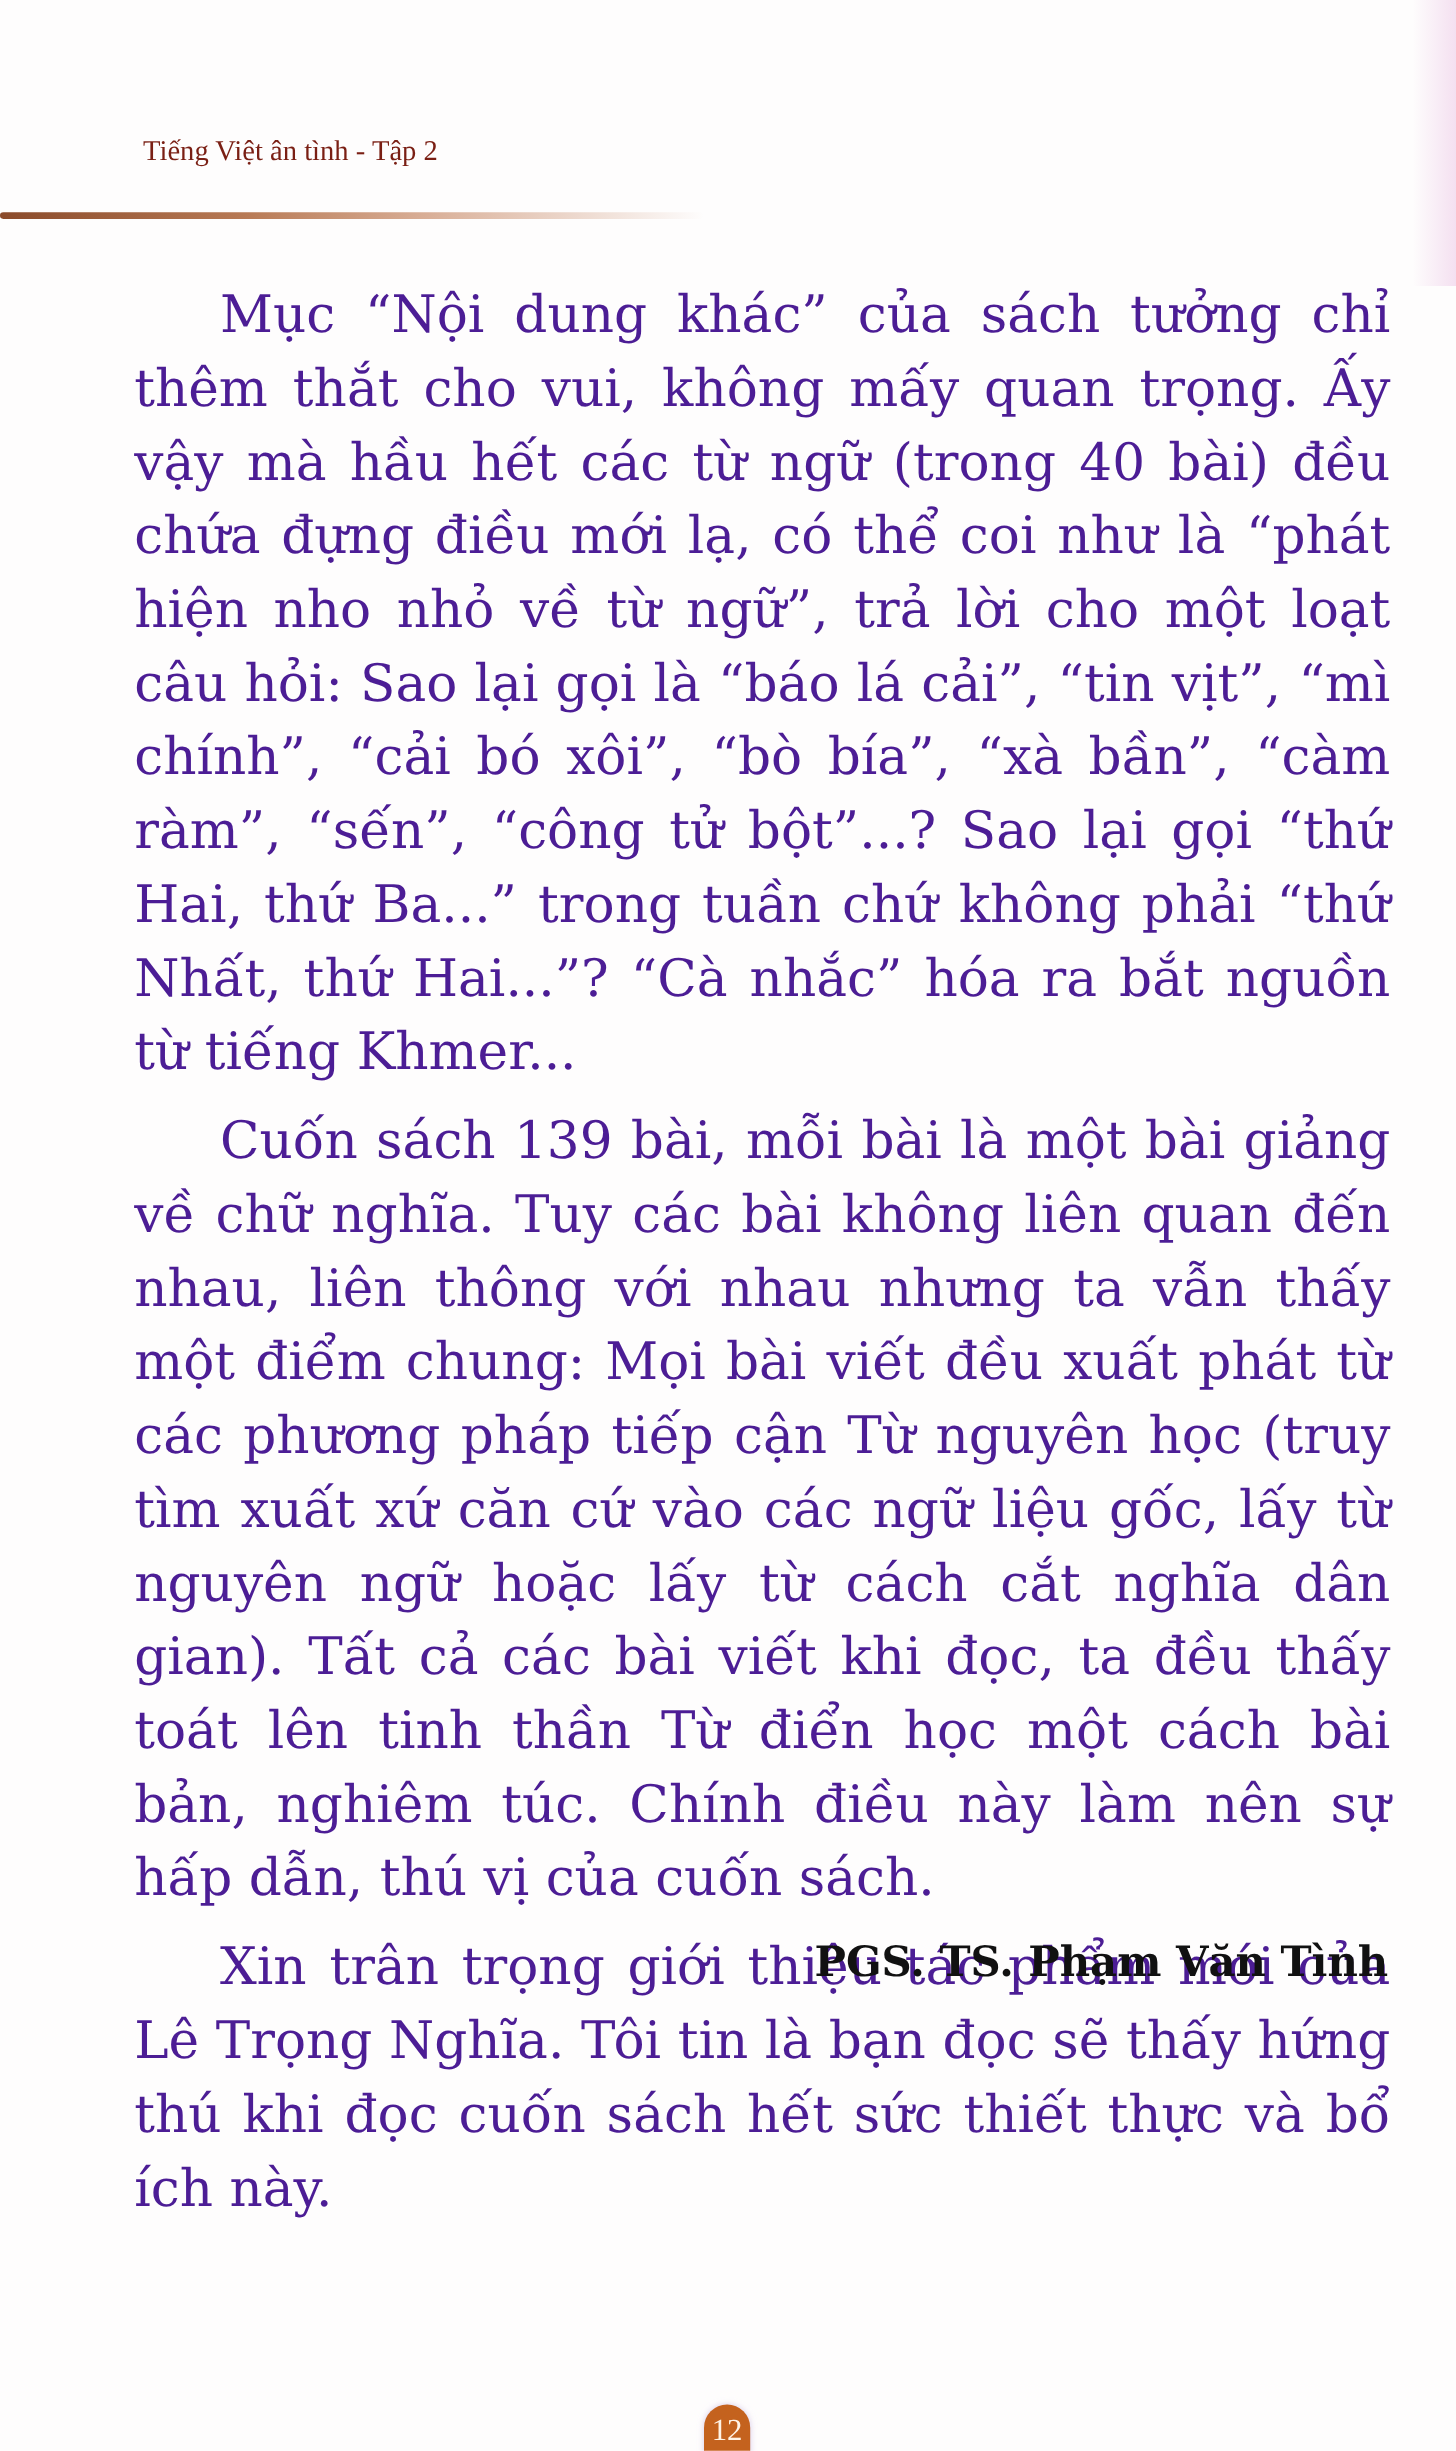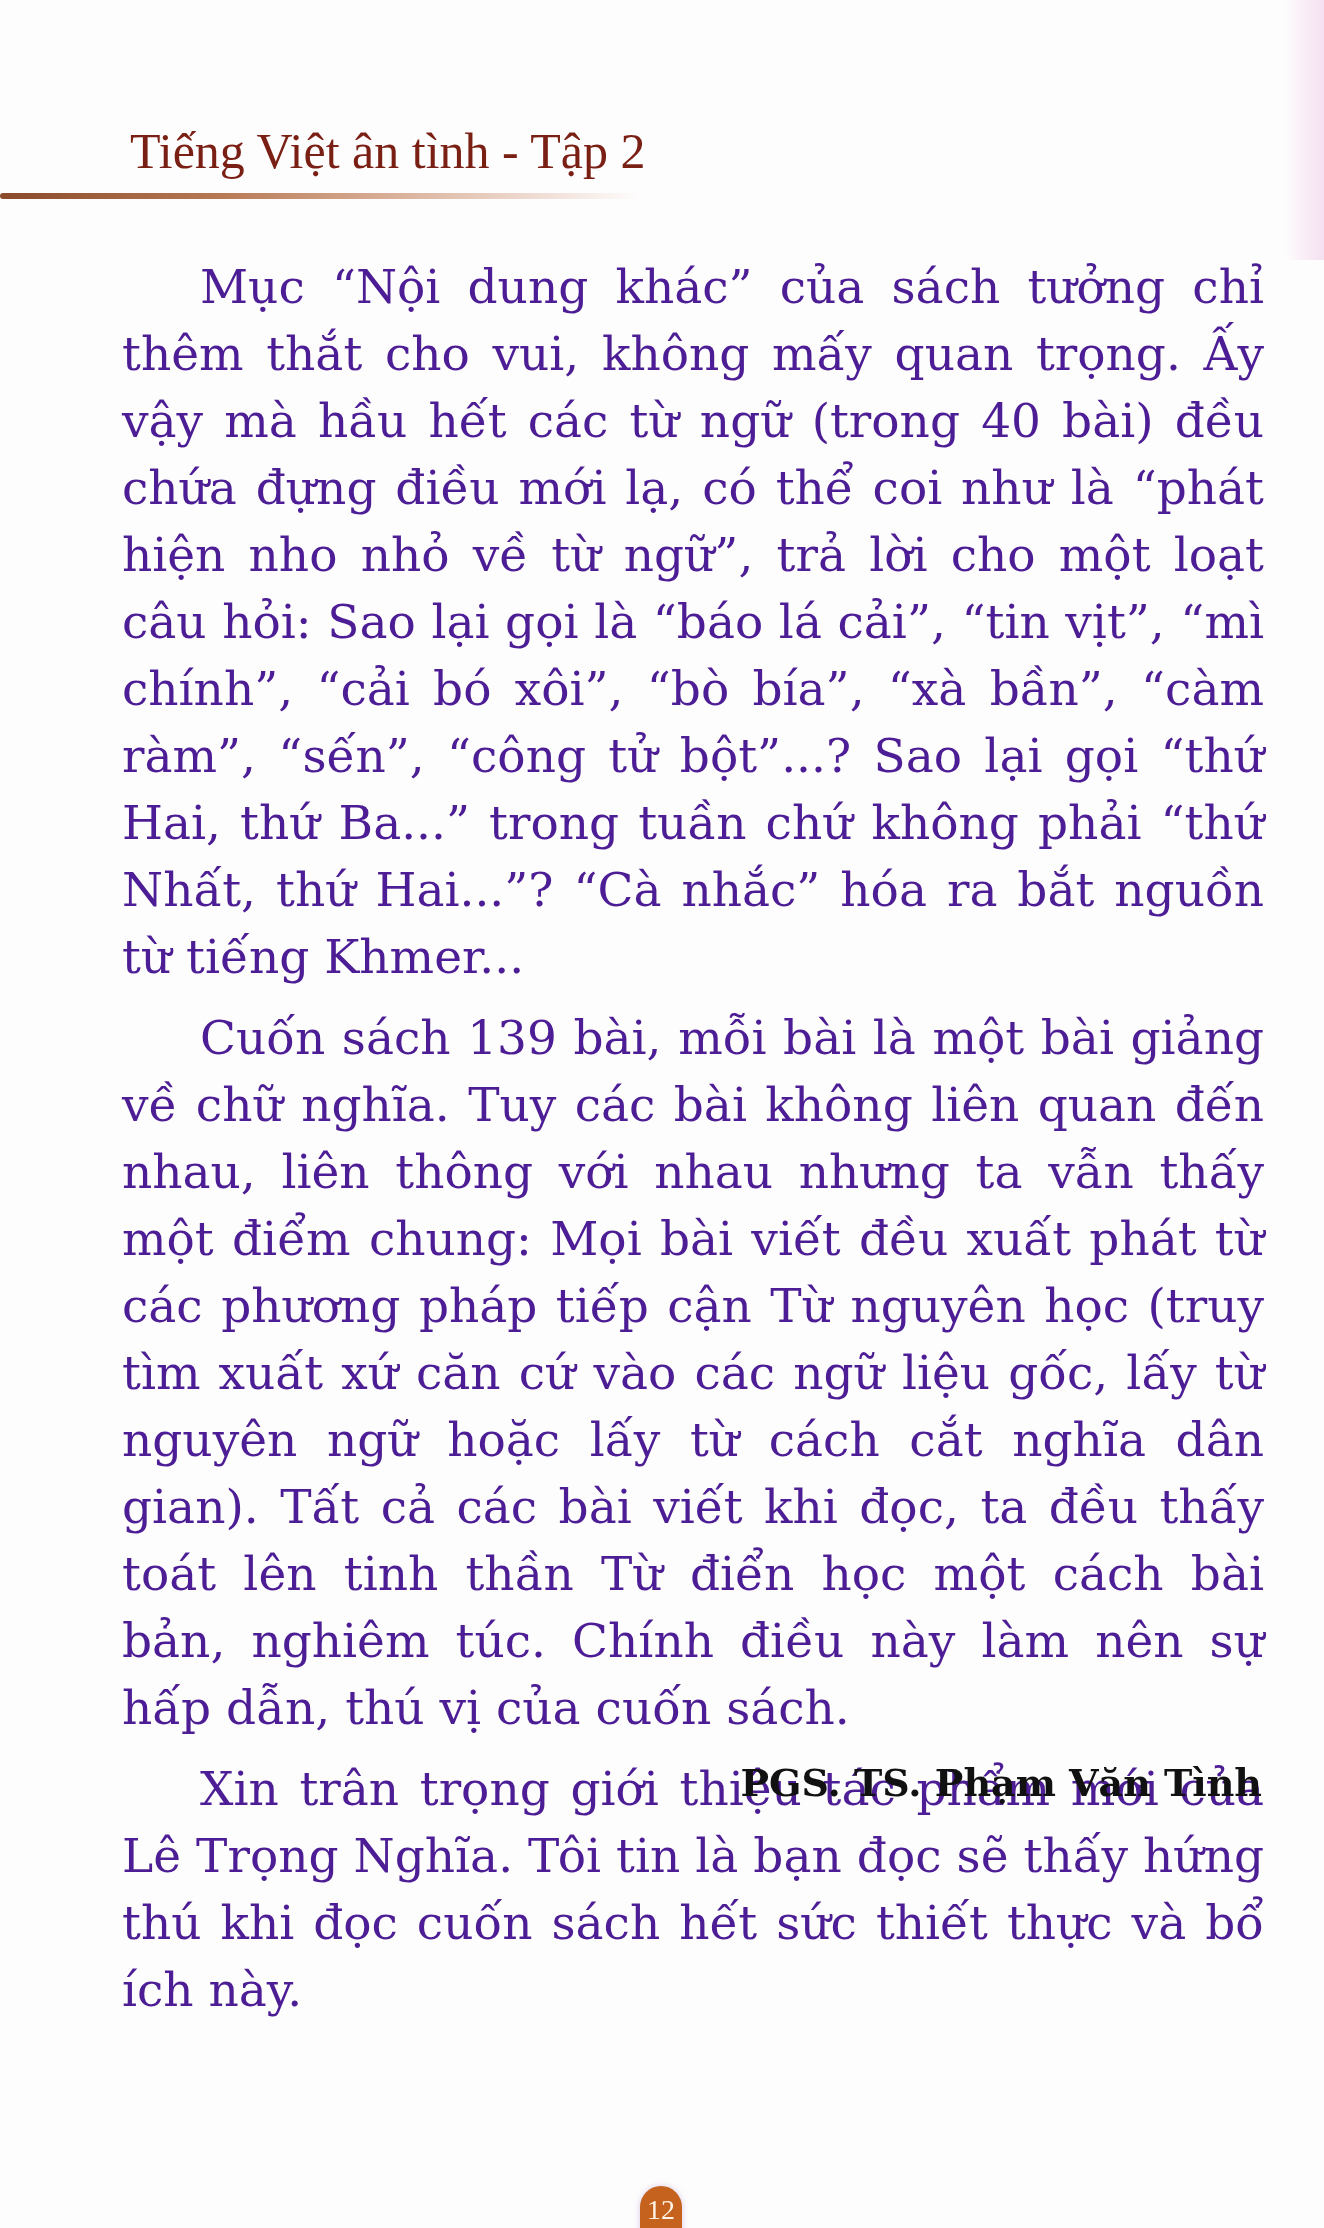--- a/index.html
+++ b/index.html
@@ -20,21 +20,21 @@
     top: 0; right: 0;
     width: 40px; height: 260px;
     background: linear-gradient(to left, rgba(236,200,230,0.55), rgba(255,255,255,0));
     pointer-events: none;
   }
   .running-header {
     position: absolute;
     left: 130px;
     top: 122px;
     font-family: "Liberation Serif", "DejaVu Serif", serif;
-    font-size: 50px;
+    font-size: 26px;
     color: #7a1f14;
     letter-spacing: 0px;
     white-space: nowrap;
   }
   .header-rule {
     position: absolute;
     left: 0;
     top: 193px;
     width: 640px;
     height: 6px;

